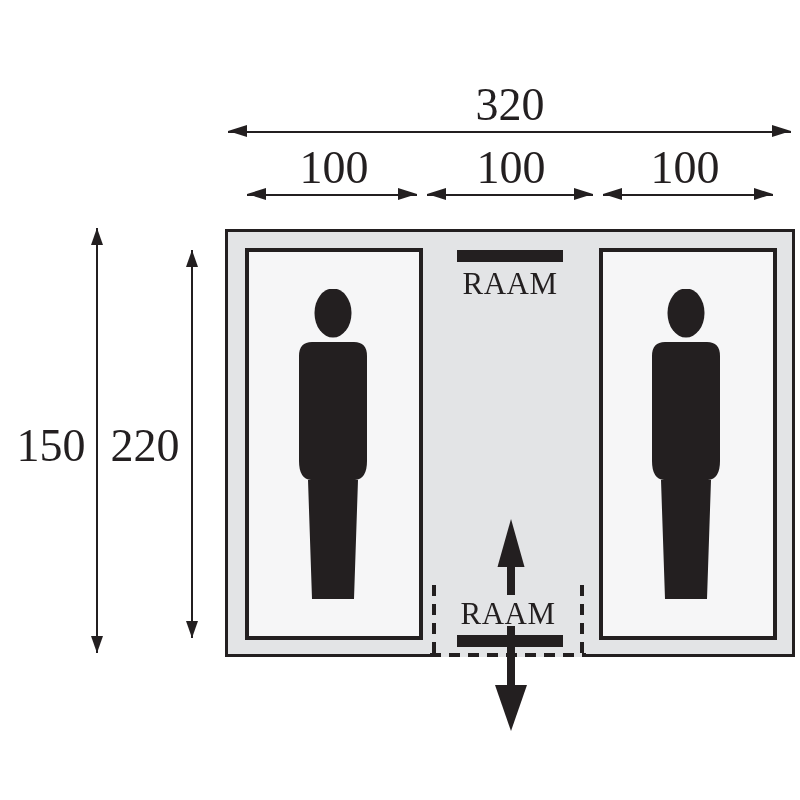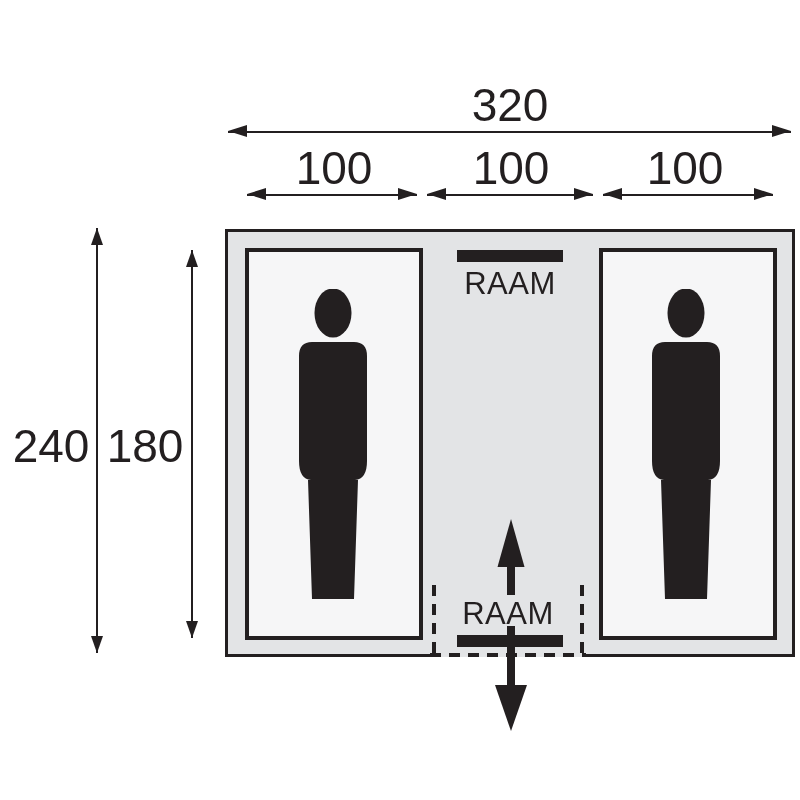--- a/index.html
+++ b/index.html
@@ -5,21 +5,21 @@
   :root{
     --line:#231f20;
     --tent-fill:#e3e4e6;
     --cabin-fill:#f6f6f7;
     --background:#ffffff;
   }
   html,body{margin:0;padding:0;background:var(--background);}
   .stage{
     position:relative;width:800px;height:792px;margin:0 auto;
     background:var(--background);overflow:hidden;
-    font-family:Liberation Sans, sans-serif;
+    font-family:Liberation Serif, serif;
     color:var(--line);
   }
   .dim-label{
     position:absolute;transform:translateX(-50%);
     font-size:46px;line-height:1;color:var(--line);white-space:nowrap;
   }
   .raam-label{
     position:absolute;transform:translateX(-50%);
     font-size:31px;line-height:1;color:var(--line);letter-spacing:.5px;
   }
@@ -72,22 +72,22 @@
   <div class="dim-label" style="left:510px;top:82px">320</div>
   <div class="arrow-h" style="left:228px;top:131px;width:563px"></div>
 
   <div class="dim-label" style="left:334px;top:145px">100</div>
   <div class="dim-label" style="left:511px;top:145px">100</div>
   <div class="dim-label" style="left:685px;top:145px">100</div>
   <div class="arrow-h" style="left:247px;top:194px;width:170px"></div>
   <div class="arrow-h" style="left:427px;top:194px;width:166px"></div>
   <div class="arrow-h" style="left:603px;top:194px;width:170px"></div>
 
-  <div class="dim-label" style="left:51px;top:423px">240</div>
-  <div class="dim-label" style="left:145px;top:423px">180</div>
+  <div class="dim-label" style="left:51px;top:423px">150</div>
+  <div class="dim-label" style="left:145px;top:423px">220</div>
   <div class="arrow-v" style="left:96px;top:228px;height:425px"></div>
   <div class="arrow-v" style="left:191px;top:250px;height:388px"></div>
 
   <div class="tent"></div>
   <div class="cabin left"></div>
   <div class="cabin right"></div>
 
   <svg class="person left" viewBox="0 0 72 310">
     <ellipse class="ink" cx="36" cy="24" rx="18.5" ry="24.5"></ellipse>
     <path class="ink" d="M15,53 L57,53 Q70,53 70,67 L70,172 Q70,190 58,191 L61,191

